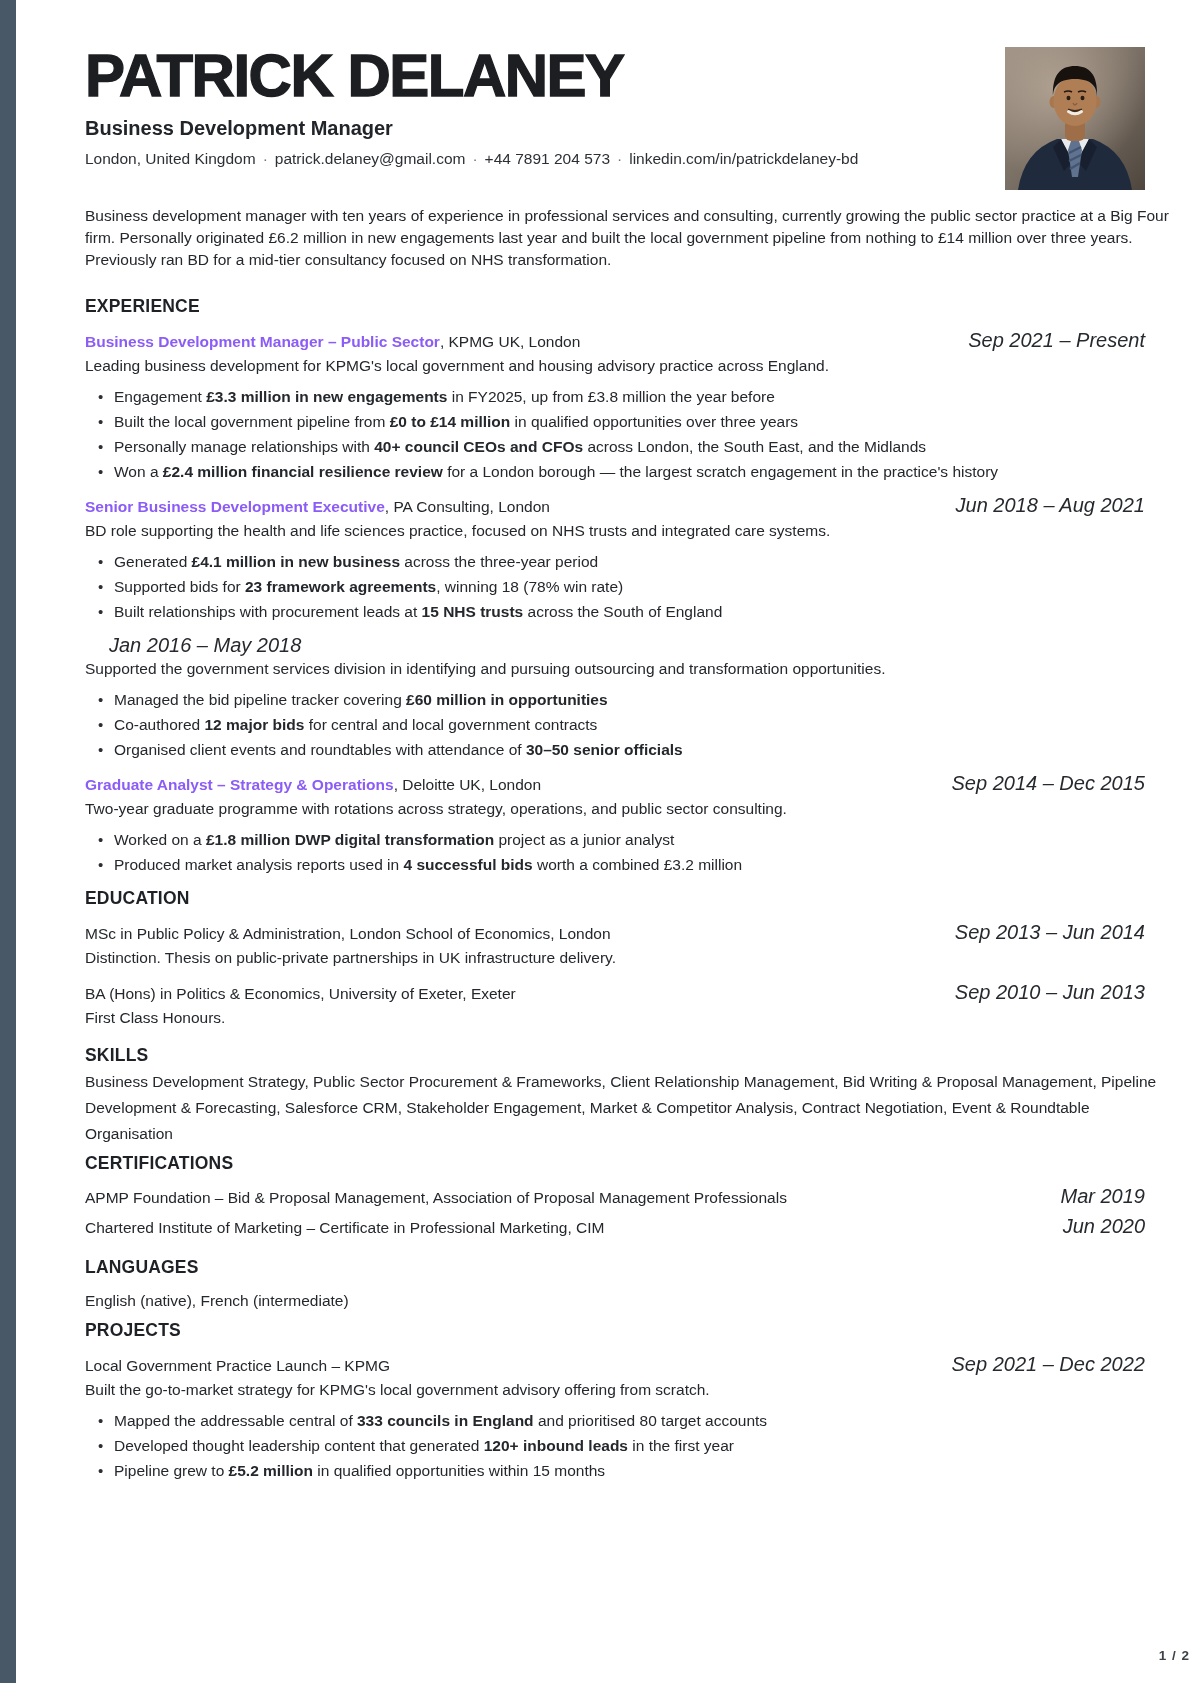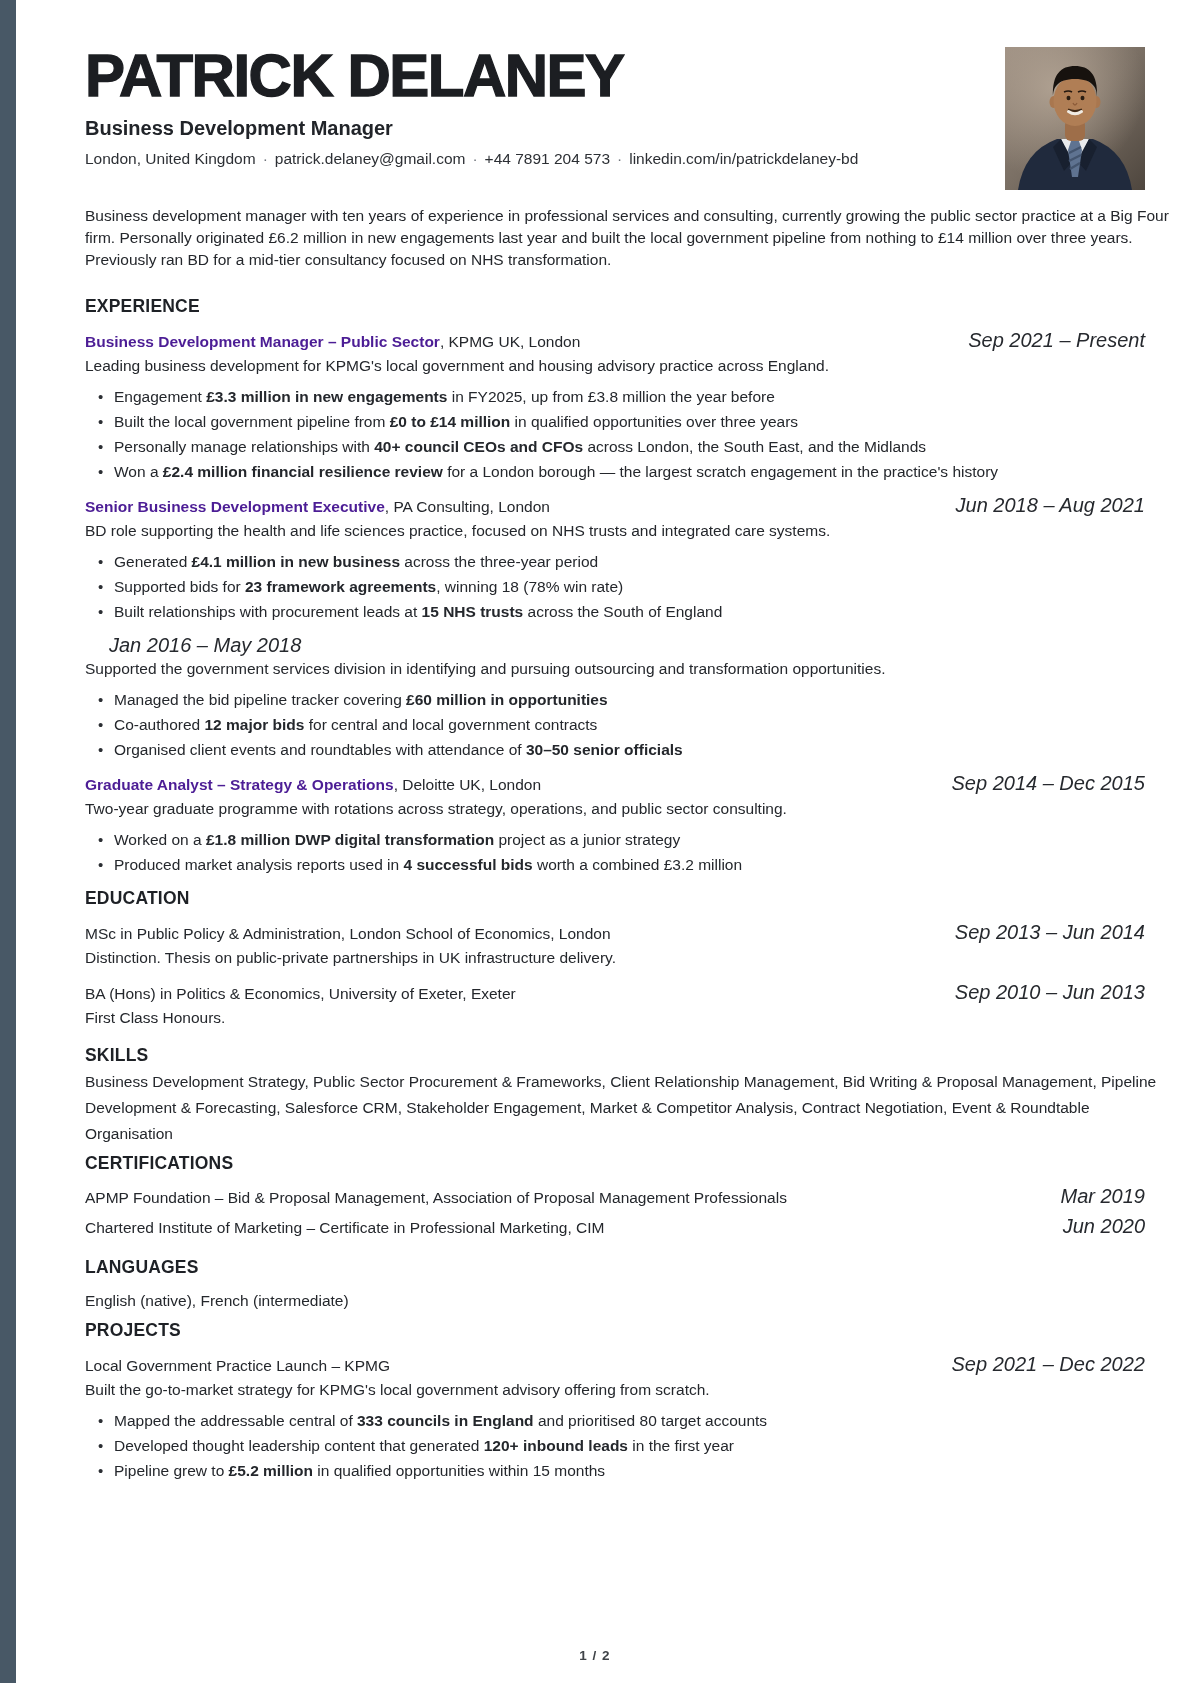--- a/index.html
+++ b/index.html
@@ -63,21 +63,21 @@
   .section-education .section-heading { margin-top: 2px; }
   .section-skills .section-heading { margin-top: 15px; margin-bottom: 3px; }
   .section-certifications .section-heading { margin-top: 5px; }
   .section-languages .section-heading { margin-top: 18px; }
   .section-projects .section-heading { margin-top: 7px; }
   .entry { margin-bottom: 8px; }
   .entry-header {
     display: flex; justify-content: space-between; align-items: baseline;
   }
   .entry-title { font-size: 15.5px; line-height: 22px; }
-  .entry-title strong { color: #4c1d95; }
+  .entry-title strong { color: #8b5cf6; }
   .entry-dates {
     font-size: 20px; line-height: 22px;
     font-style: italic; color: #26292e;
     white-space: nowrap; padding-left: 24px; flex: none;
   }
   .entry-desc { margin-top: 2px; font-size: 15.5px; line-height: 22px; }
   ul.bullets {
     list-style: none;
     margin: 9px 0 12px 0;
     padding: 0 0 0 29px;
@@ -95,21 +95,21 @@
   .edu-entry { margin-bottom: 12px; }
   .skills-text {
     font-size: 15.5px; line-height: 26px;
     width: 1084px; margin: 0;
   }
   .cert-entry { margin-bottom: 8px; }
   .cert-entry .entry-title, .cert-entry .entry-dates { line-height: 21px; }
   .languages-text { font-size: 15.5px; line-height: 22px; margin: 0; }
   .page-footer {
     position: absolute; bottom: 20px; left: 0; right: 0;
-    text-align: center;
+    text-align: right;
     font-size: 13.5px; font-weight: bold;
     color: #3f4348; letter-spacing: 1px;
   }
 </style>
 </head>
 <body>
 
 <div class="accent-bar"></div>
 
 <div class="page">
@@ -199,21 +199,21 @@
             <li><span>Organised client events and roundtables with attendance of </span><strong>30–50 senior officials</strong></li>
           </ul>
         </div>
         <div class="entry">
           <div class="entry-header">
             <div class="entry-title"><strong>Graduate Analyst – Strategy &amp; Operations</strong><span>, Deloitte UK, London</span></div>
             <div class="entry-dates">Sep 2014 – Dec 2015</div>
           </div>
           <div class="entry-desc">Two-year graduate programme with rotations across strategy, operations, and public sector consulting.</div>
           <ul class="bullets">
-            <li><span>Worked on a </span><strong>£1.8 million DWP digital transformation</strong><span> project as a junior strategy</span></li>
+            <li><span>Worked on a </span><strong>£1.8 million DWP digital transformation</strong><span> project as a junior analyst</span></li>
             <li><span>Produced market analysis reports used in </span><strong>4 successful bids</strong><span> worth a combined £3.2 million</span></li>
           </ul>
         </div>
       </div>
   </section>
 
   <section class="section-education">
     <h2 class="section-heading">EDUCATION</h2>
     <div id="education-entries">
         <div class="entry edu-entry">

